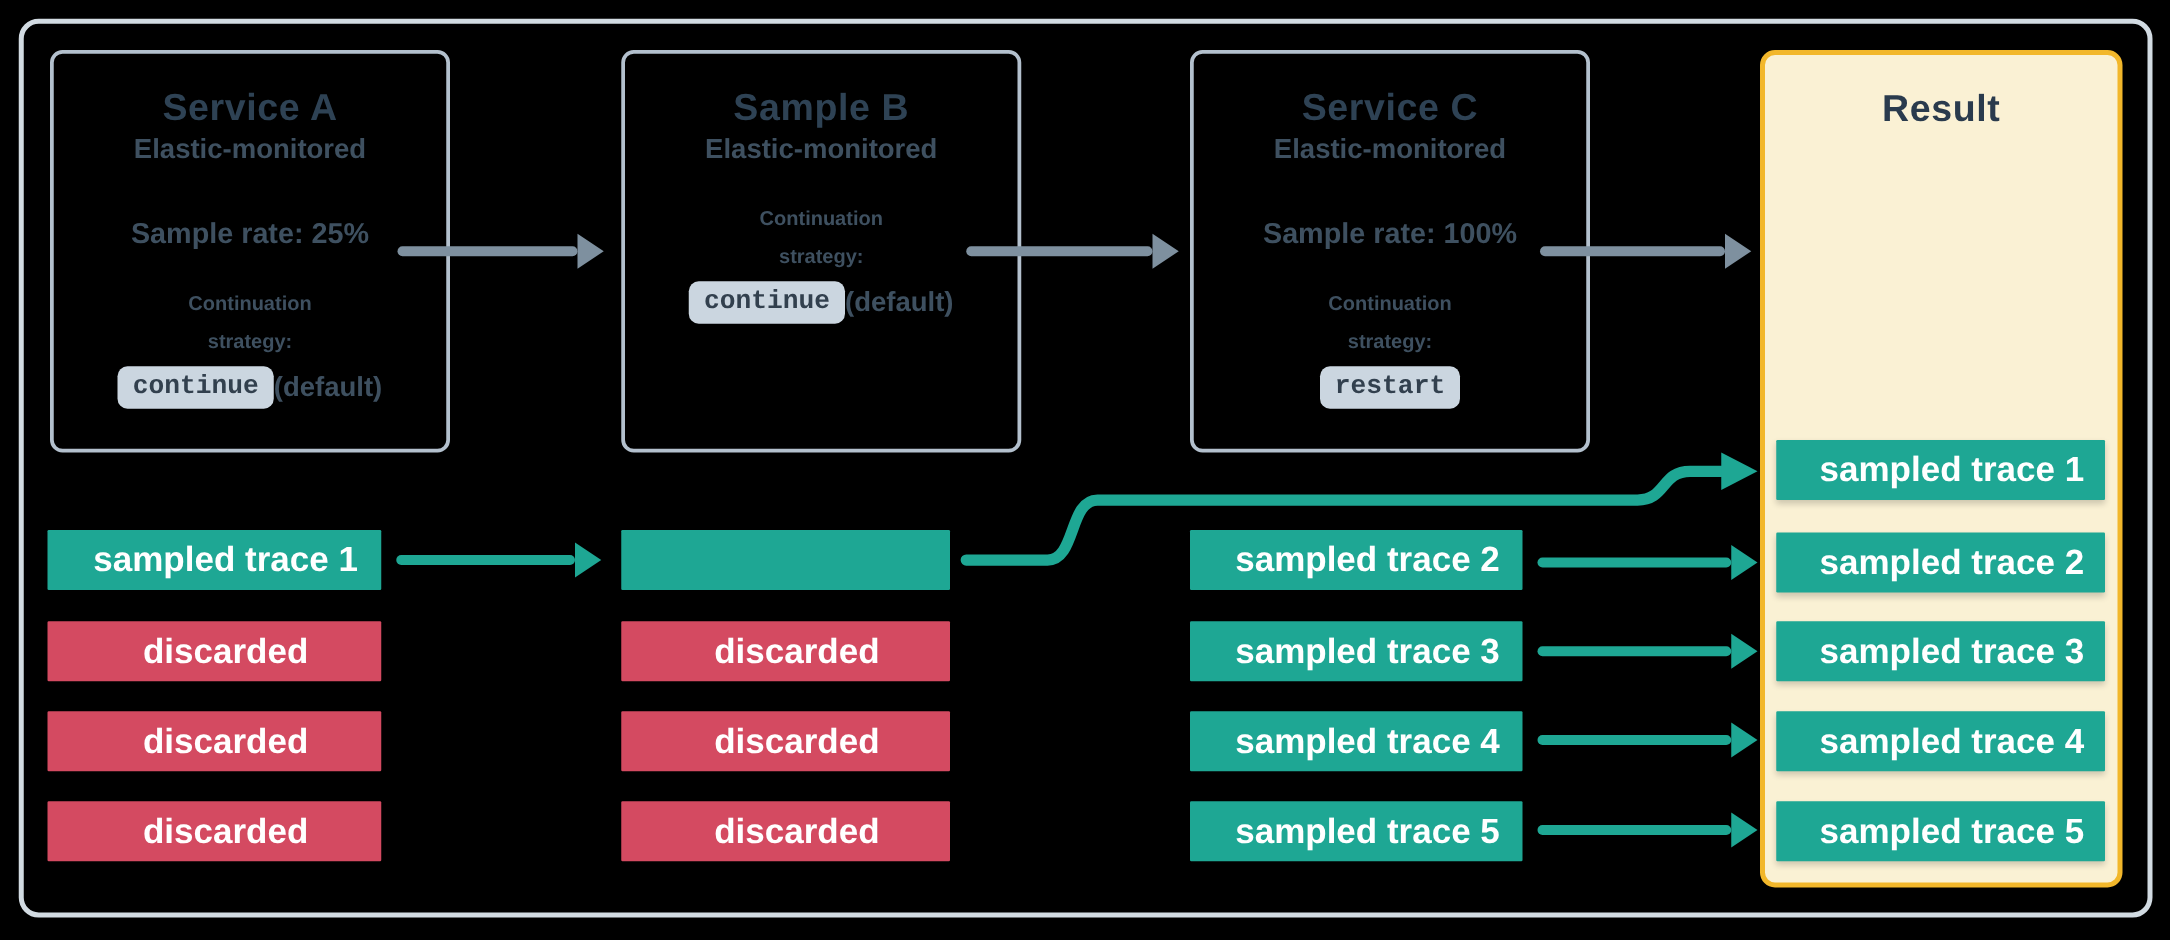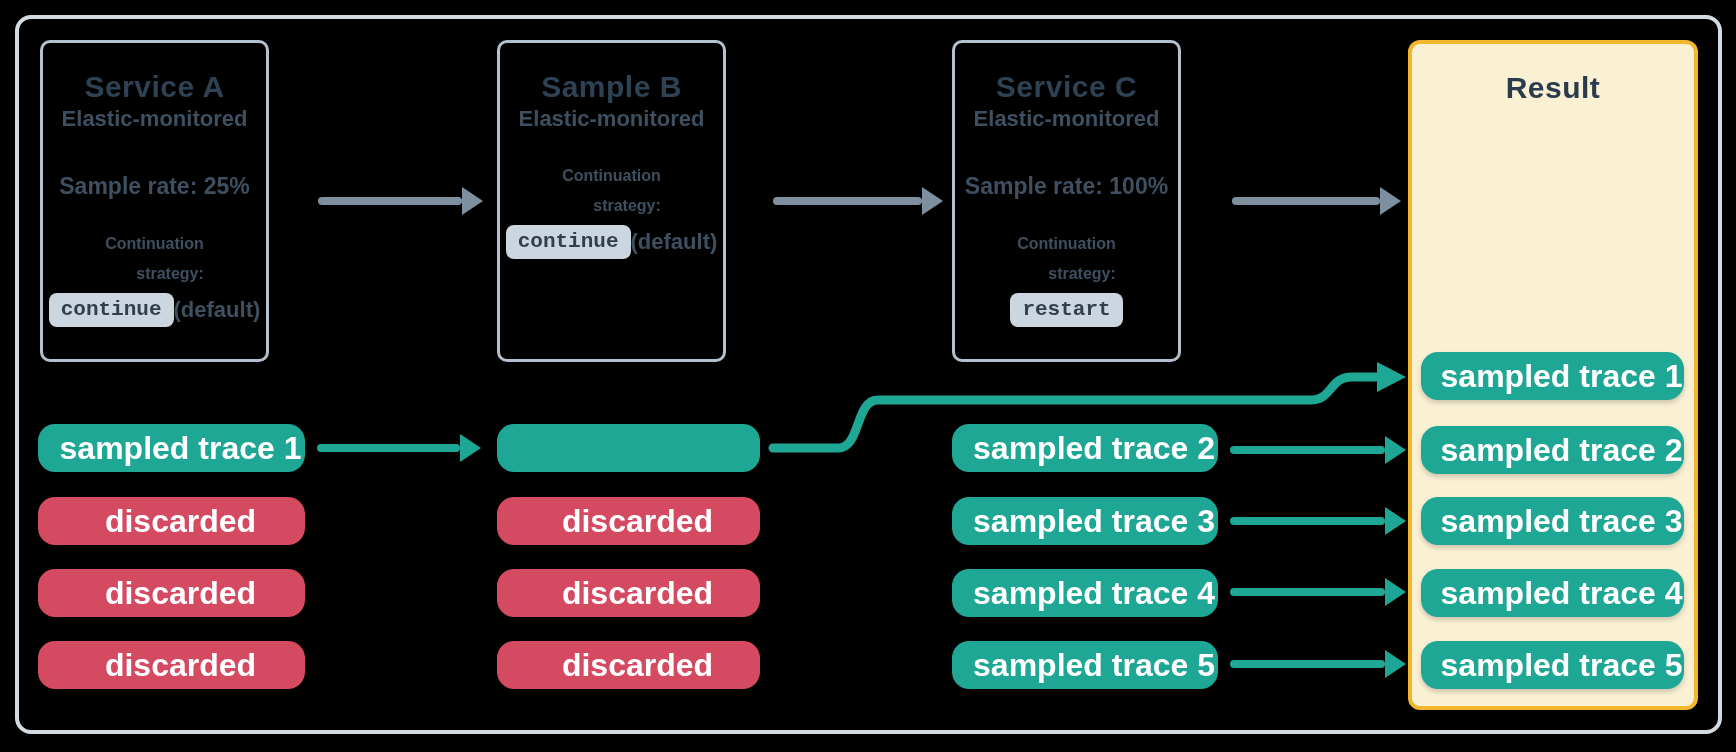--- a/index.html
+++ b/index.html
@@ -21,23 +21,23 @@
   body{font-family:"Liberation Sans", sans-serif;}
   .canvas{position:relative;width:1736px;height:752px;background:#000;overflow:hidden;}
 
   .outer-frame{
     position:absolute;left:15px;top:15px;width:1707px;height:719px;
     border:4px solid var(--frame-border);border-radius:16px;
   }
 
   
   .service-box{
-    position:absolute;top:40px;width:229px;height:322px;
+    position:absolute;top:40px;width:320px;height:322px;
     border:3px solid var(--service-border);border-radius:10px;
-    display:flex;flex-direction:column;align-items:center;text-align:right;
+    display:flex;flex-direction:column;align-items:center;text-align:center;
     padding-top:26px;color:var(--text-body);
   }
   .box-a{left:40px;}
   .box-b{left:497px;}
   .box-c{left:952px;}
   .svc-title{font-size:30px;line-height:36px;font-weight:bold;color:var(--text-dark);letter-spacing:.5px;}
   .svc-sub{font-size:22px;line-height:28px;font-weight:bold;color:var(--text-body);}
   .svc-rate{margin-top:38px;font-size:23px;line-height:30px;font-weight:bold;}
   .svc-cont{margin-top:28px;font-size:16px;line-height:30px;font-weight:bold;}
   .chip-row{margin-top:4px;display:flex;align-items:center;justify-content:center;}
@@ -53,23 +53,23 @@
   .result-box{
     position:absolute;left:1408px;top:40px;width:290px;height:670px;
     background:var(--result-fill);
     border:4px solid var(--result-border);border-radius:12px;
     display:flex;justify-content:center;
   }
   .result-title{margin-top:26px;font-size:30px;line-height:36px;font-weight:bold;color:#2A3B4D;letter-spacing:.5px;}
 
   
   .pill{
-    position:absolute;height:48px;border-radius:17px;
+    position:absolute;height:48px;border-radius:1px;
     display:flex;align-items:center;justify-content:center;
-    font-size:32px;font-weight:bold;color:var(--pill-text);
+    font-size:28px;font-weight:bold;color:var(--pill-text);
     box-shadow:0 3px 5px rgba(0,0,0,.18);
     padding-left:18px;
   }
   .teal{background:var(--sampled-teal);}
   .red{background:var(--discarded-red);}
   .col-a{left:38px;width:267px;}
   .col-b{left:497px;width:263px;}
   .col-c{left:952px;width:266px;}
   .col-r{left:1421px;width:263px;}
   .row1{top:352px;}

